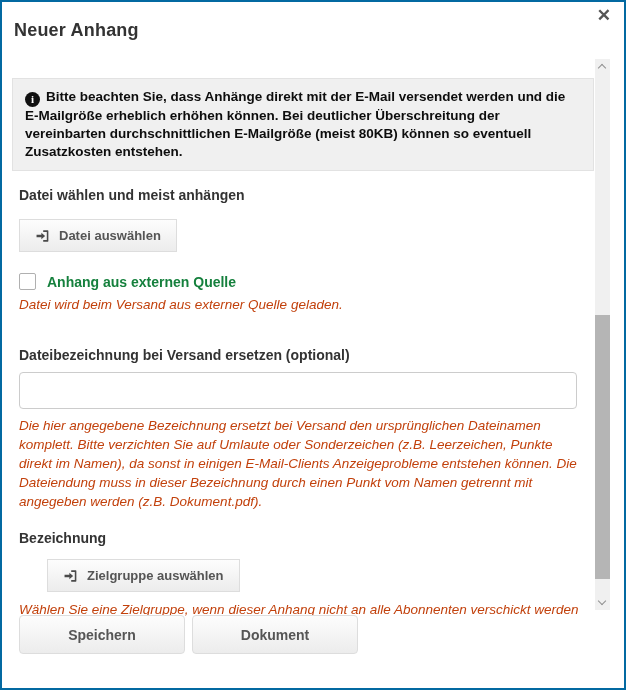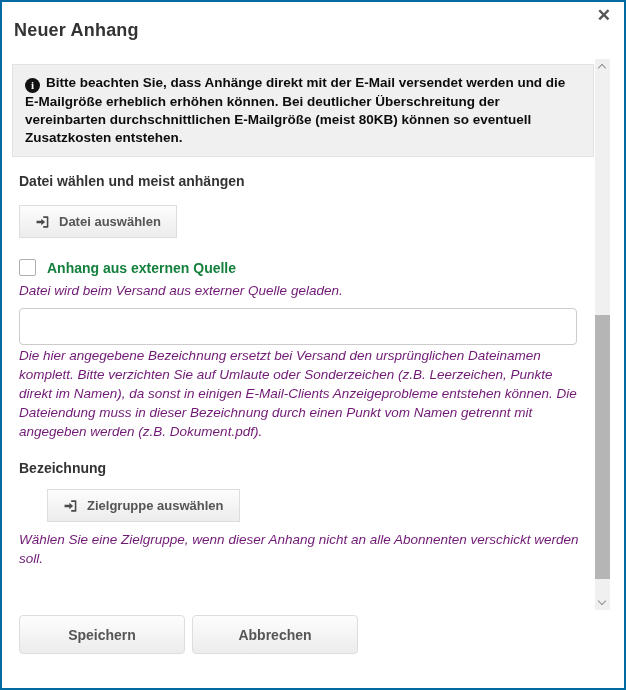--- a/index.html
+++ b/index.html
@@ -19,21 +19,21 @@
   .dlg-close{
     position:absolute; right:13px; top:5px;
     font-size:17px; font-weight:bold; color:#555; cursor:pointer; line-height:1;
   }
 
   
   .dlg-body{ position:absolute; left:10px; top:57px; width:598px; height:551px; }
   .body-content{ width:583px; }
 
   .info-box{
-    margin-top:5px; width:582px;
+    margin-top:19px; width:582px;
     background:#f0f0f0; border:1px solid #e2e2e2;
     padding:9px 12px; color:#0d0d0d;
     font-size:13.5px; font-weight:bold; line-height:18px;
   }
   .info-circle{
     display:inline-block; width:15px; height:15px; border-radius:50%;
     background:#111; color:#fff; font-size:11px; line-height:15px;
     text-align:center; font-weight:bold; font-family:"Liberation Serif", serif;
     margin-right:6px; vertical-align:-2px;
   }
@@ -57,23 +57,23 @@
   .btn-file{ margin-top:15px; }
   .btn-group{ margin-top:12px;margin-left:28px; }
 
   .check-row{ margin-top:21px; display:flex; align-items:center; gap:11px; }
   .checkbox{
     width:17px; height:17px; background:#fff;
     border:1px solid #b0b0b0; border-radius:2px; cursor:pointer; flex:none;
   }
   .check-label{ font-size:14px; font-weight:bold; color:#15803d; cursor:pointer; }
 
-  .hint{ color:#701a75; font-style:italic; font-size:13.5px; line-height:19px; }
+  .hint{ color:#c2410c; font-style:italic; font-size:13.5px; line-height:19px; }
   .hint-check{ margin-top:5px; }
-  .hint-name{ margin-top:1px; }
+  .hint-name{ margin-top:7px; }
   .hint-group{ margin-top:8px; }
 
   .text-input{
     margin-top:8px; width:558px; height:37px;
     border:1px solid #ccc; border-radius:4px; background:#fff;
     padding:0 10px; font-size:14px; color:#333;
     font-family:"Liberation Sans", sans-serif; outline:none;
   }
 
   
@@ -130,20 +130,21 @@
           </svg>
           <span>Datei auswählen</span>
         </button>
 
         <div class="check-row">
           <span class="checkbox"></span>
           <span class="check-label">Anhang aus externen Quelle</span>
         </div>
         <div class="hint hint-check">Datei wird beim Versand aus externer Quelle geladen.</div>
 
+        <div class="section-heading h-name">Dateibezeichnung bei Versand ersetzen (optional)</div>
         <input type="text" class="text-input" value="" style="">
         <div class="hint hint-name">Die hier angegebene Bezeichnung ersetzt bei Versand den ursprünglichen Dateinamen komplett. Bitte verzichten Sie auf Umlaute oder Sonderzeichen (z.B. Leerzeichen, Punkte direkt im Namen), da sonst in einigen E-Mail-Clients Anzeigeprobleme entstehen können. Die Dateiendung muss in dieser Bezeichnung durch einen Punkt vom Namen getrennt mit angegeben werden (z.B. Dokument.pdf).</div>
 
         <div class="section-heading h-group">Bezeichnung</div>
 
         <button class="btn btn-group">
           <svg width="15" height="14" viewBox="0 0 16 16" fill="#4a4a4a">
             <path d="M8.8 1.5H14a.7.7 0 0 1 .7.7v11.6a.7.7 0 0 1-.7.7H8.8v-1.8h4.1V3.3H8.8z"></path>
             <path d="M6.7 4.2 11 8l-4.3 3.8V9.3H1.2V6.7h5.5z"></path>
           </svg>
@@ -161,16 +162,16 @@
         </div>
       <div class="sb-thumb"></div>
       <div class="sb-btn sb-down">
           <span class="chev"></span>
         </div>
     </div>
   </div>
 
   <div class="dlg-footer">
     <button class="btn-footer">Speichern</button>
-    <button class="btn-footer">Abbrechen</button>
+    <button class="btn-footer">Dokument</button>
   </div>
 
 </div>
 
 </body></html>

